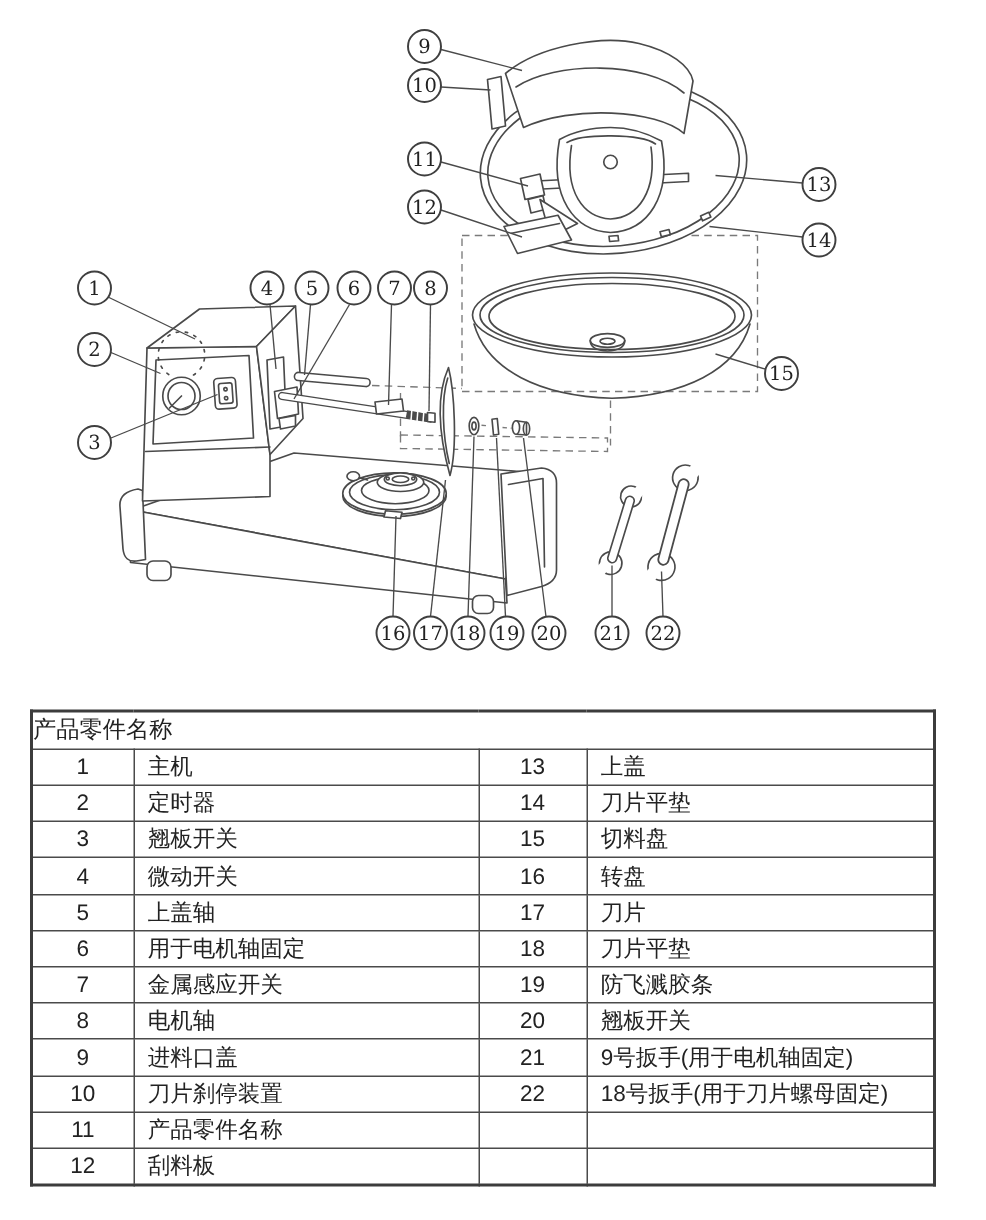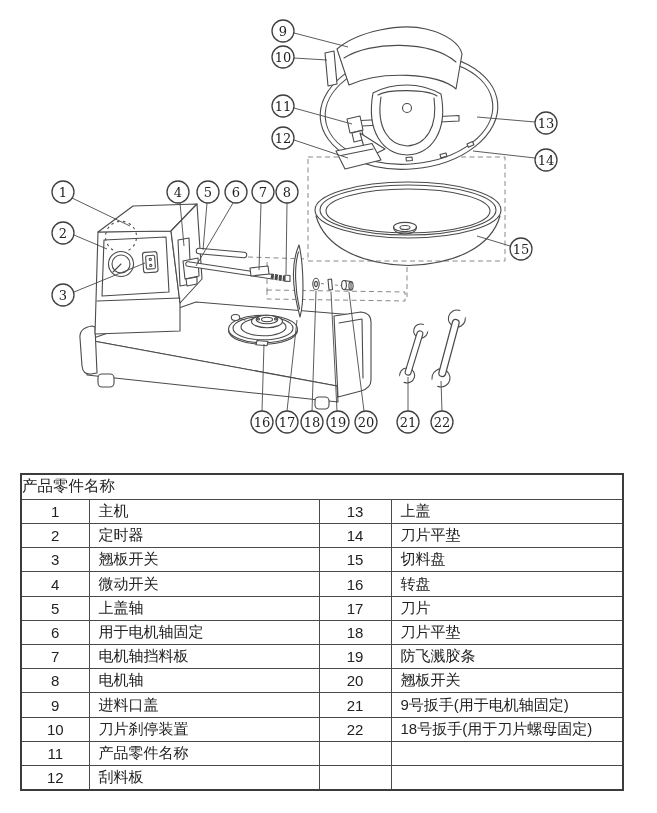--- a/index.html
+++ b/index.html
@@ -347,21 +347,21 @@
           <td class="name-cell">刀片</td>
         </tr>
   <tr>
           <td class="num-cell">6</td>
           <td class="name-cell">用于电机轴固定</td>
           <td class="num-cell">18</td>
           <td class="name-cell">刀片平垫</td>
         </tr>
   <tr>
           <td class="num-cell">7</td>
-          <td class="name-cell">电机轴挡料板</td>
+          <td class="name-cell">金属感应开关</td>
           <td class="num-cell">19</td>
           <td class="name-cell">防飞溅胶条</td>
         </tr>
   <tr>
           <td class="num-cell">8</td>
           <td class="name-cell">电机轴</td>
           <td class="num-cell">20</td>
           <td class="name-cell">翘板开关</td>
         </tr>
   <tr>

